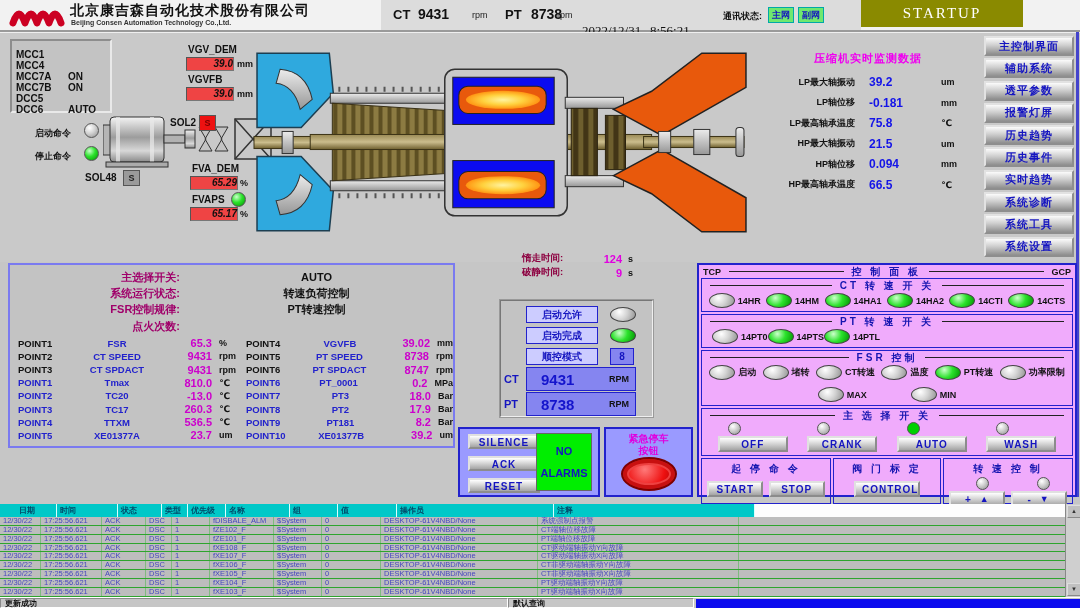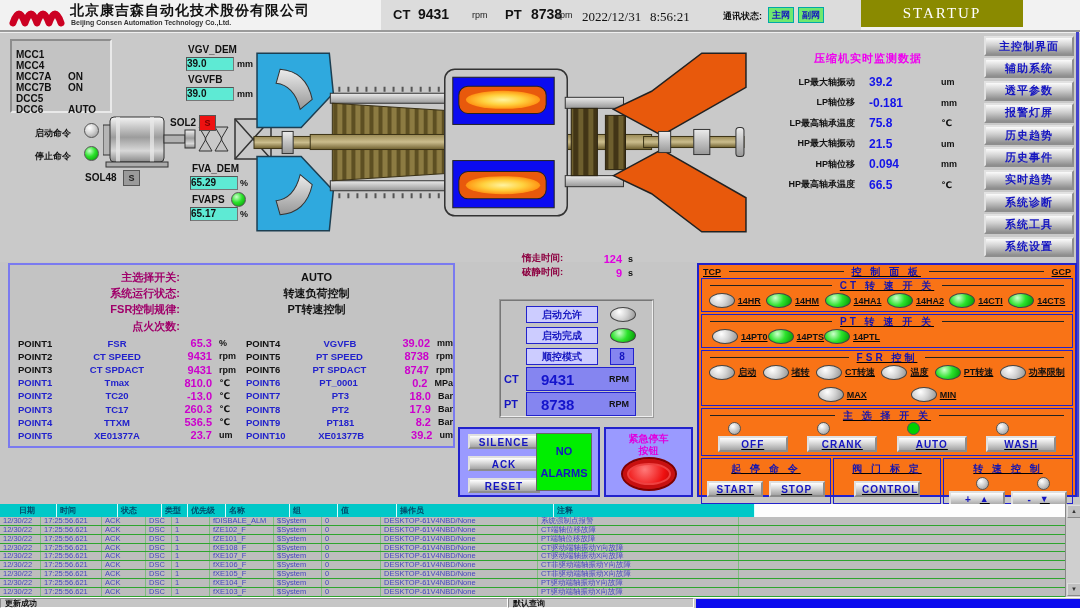--- a/index.html
+++ b/index.html
@@ -7,42 +7,42 @@
        font-family:"Liberation Sans","DejaVu Sans",sans-serif;-webkit-font-smoothing:antialiased;}
   
   #hdr{position:absolute;left:0;top:0;width:1080px;height:30px;background:#f2f2f2;border-bottom:2px solid #9a9a9a;}
   #hdrGray{position:absolute;left:381px;top:0;width:480px;height:30px;background:#dcdcdc;}
   #logo{position:absolute;left:8px;top:3px;}
   #coName{position:absolute;left:70px;top:2px;font-weight:bold;font-size:14px;letter-spacing:1px;color:#111;}
   #coNameEn{position:absolute;left:71px;top:19px;font-size:7px;font-weight:bold;color:#333;}
   .hdrLbl{position:absolute;top:7px;font-weight:bold;font-size:13px;color:#111;}
   .hdrVal{position:absolute;top:6px;font-weight:bold;font-size:14px;color:#111;}
   .hdrUnit{position:absolute;top:10px;font-size:9px;color:#222;}
-  .hdrTime{position:absolute;top:9px;font-family:"Liberation Serif","DejaVu Serif",serif;font-size:13px;color:#111;}
+  .hdrTime{position:absolute;top:23px;font-family:"Liberation Serif","DejaVu Serif",serif;font-size:13px;color:#111;}
   #commLbl{position:absolute;left:723px;top:10px;font-size:9px;font-weight:bold;color:#111;}
   .netBox{position:absolute;top:7px;width:24px;height:14px;background:#6fe86f;border:1px solid #00a8a8;
           color:#1515c0;font-size:9px;font-weight:bold;text-align:center;line-height:14px;}
   #startupBtn{position:absolute;left:861px;top:0;width:162px;height:27px;background:#8a8a00;color:#fff;
           font-family:"Liberation Serif","DejaVu Serif",serif;font-size:15px;letter-spacing:2px;text-align:center;line-height:27px;}
   
   #mainArea{position:absolute;left:0;top:32px;width:1080px;height:229px;background:#c9c9c9;border-top:1px solid #efefef;}
   #rightFrame{position:absolute;left:1076px;top:32px;width:3px;height:465px;background:#4444cc;}
   #mccBox{position:absolute;left:10px;top:6px;width:102px;height:74px;background:#c3c3c3;
           border:2px solid #8d8d8d;border-right-color:#e9e9e9;border-bottom-color:#e9e9e9;padding:8px 4px;box-sizing:border-box;}
   .mccRow{display:flex;height:11px;align-items:center;}
   .mccName{width:52px;font-size:10px;font-weight:bold;color:#111;}
   .mccState{font-size:10px;font-weight:bold;color:#111;}
   .cmdLbl{position:absolute;font-size:9px;font-weight:bold;color:#111;}
   .cled{position:absolute;width:13px;height:13px;border-radius:50%;border:1px solid #555;}
   .cled[data-state=off],.oled[data-state=off]{background:radial-gradient(circle at 35% 30%,#ffffff,#d2d2d2 45%,#8e8e8e);}
   .cled[data-state=on],.oled[data-state=on]{background:radial-gradient(circle at 35% 30%,#ccffcc,#2ce22c 45%,#009100);}
   .oled[data-state=red]{background:radial-gradient(circle at 35% 30%,#ffb2b2,#ee2020 50%,#8f0000);}
   .fieldLbl{position:absolute;font-size:10px;font-weight:bold;color:#111;}
-  .inbox{position:absolute;width:46px;height:12px;background:#5eead4;border:1px solid #777;border-top-color:#555;border-left-color:#555;
-         font-size:10px;font-weight:bold;color:#111;text-align:left;line-height:12px;}
+  .inbox{position:absolute;width:46px;height:12px;background:#ef4444;border:1px solid #777;border-top-color:#555;border-left-color:#555;
+         font-size:10px;font-weight:bold;color:#111;text-align:right;line-height:12px;font-style:italic;}
   .unit{position:absolute;font-size:9px;font-weight:bold;color:#111;}
   .sbox{position:absolute;width:15px;height:14px;font-size:9px;font-weight:bold;text-align:center;line-height:14px;border:1px solid #555;}
   #sol2Box{background:#ee1111;color:#7a0000;}
   #sol48Box{background:#9a9a9a;color:#222;}
   
   #monitor{position:absolute;left:755px;top:18px;width:226px;}
   #monTitle{text-align:center;color:#f000f0;font-size:11px;font-weight:bold;letter-spacing:1px;margin-bottom:6px;}
   .mrow{display:flex;align-items:center;height:20.5px;}
   .mlabel{width:100px;text-align:right;font-size:9px;font-weight:bold;color:#111;}
   .mvalue{width:72px;text-align:left;padding-left:14px;font-size:12px;font-weight:bold;color:#1414e8;}
@@ -100,21 +100,21 @@
   .trow{display:flex;align-items:center;height:13px;}
   .tline{flex:1;height:1px;background:#222;margin:0 8px;}
   .secTitle{font-size:10px;font-weight:bold;color:#1515b0;letter-spacing:3px;white-space:nowrap;}
   .secTitleDark{font-size:10px;font-weight:bold;color:#111;letter-spacing:3px;white-space:nowrap;}
   
   #burnerBtn{position:absolute;left:50%;transform:translateX(-50%);top:20px;width:84px;height:17px;}
   #washRow{position:absolute;left:10px;top:19px;display:flex;align-items:center;gap:10px;}
   #washBtn{width:90px;height:17px;font-size:9.5px;}
   #washPermit{font-size:10px;font-weight:bold;color:#1515c0;}
   
-  #ctrlPanel{position:absolute;left:697px;top:263px;width:380px;height:234px;background:#f97316;border:2px solid #2222cc;box-sizing:border-box;text-decoration:underline;}
+  #ctrlPanel{position:absolute;left:697px;top:263px;width:380px;height:234px;background:#f0abfc;border:2px solid #2222cc;box-sizing:border-box;}
   #cpHead{display:flex;align-items:center;height:13px;padding:0 4px;}
   .cpCorner{font-size:9px;font-weight:bold;color:#111;}
   .cpSec{border:1px solid #2222cc;margin:0 2px 2px 2px;}
   .swRow{display:flex;align-items:center;justify-content:space-around;padding:1px 4px 3px 4px;}
   .swGroup{display:flex;align-items:center;gap:3px;}
   .swLabel{font-size:9px;font-weight:bold;color:#111;}
   .msRow{display:flex;justify-content:space-around;padding:0 6px 3px 6px;}
   .msGroup{display:flex;flex-direction:column;align-items:flex-start;}
   .sled{width:11px;height:11px;border-radius:50%;border:1px solid #555;margin:0 0 1px 10px;}
   .sled[data-state=off]{background:radial-gradient(circle at 35% 30%,#fff,#cfcfcf 45%,#8e8e8e);}

